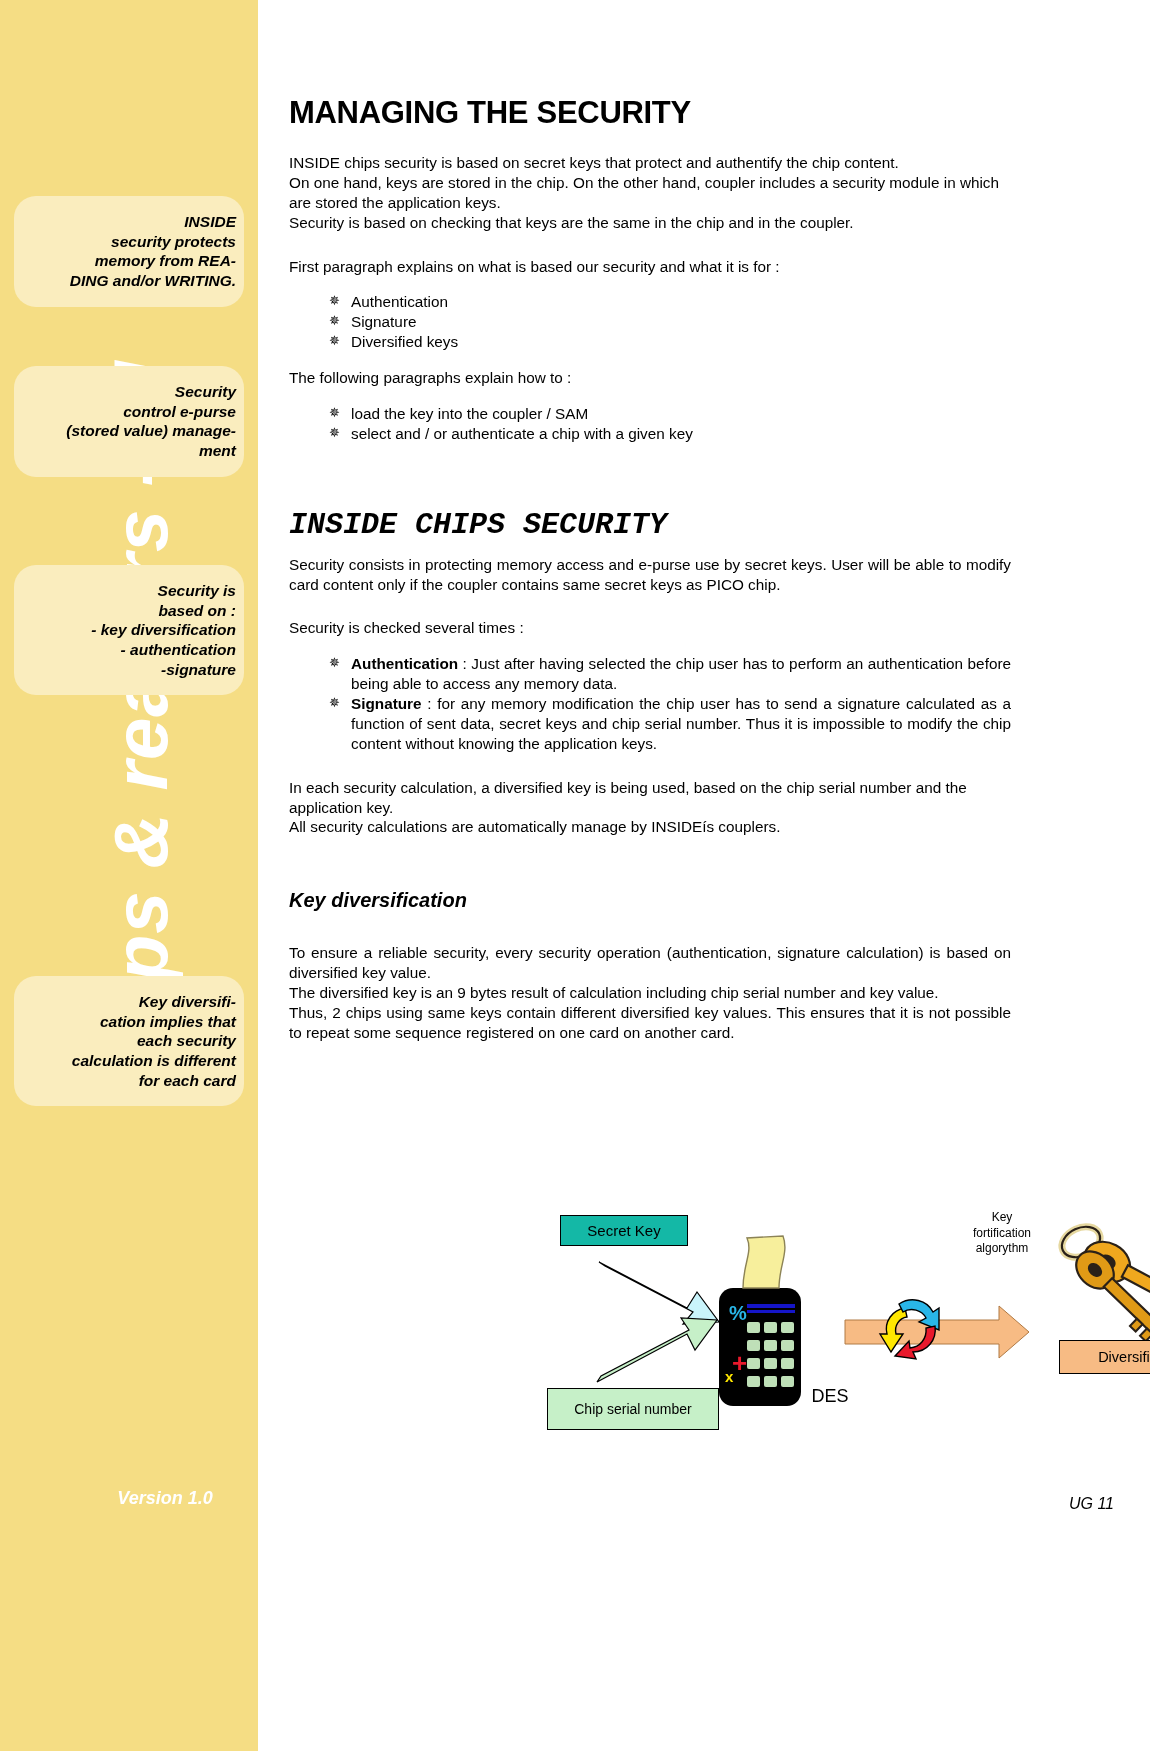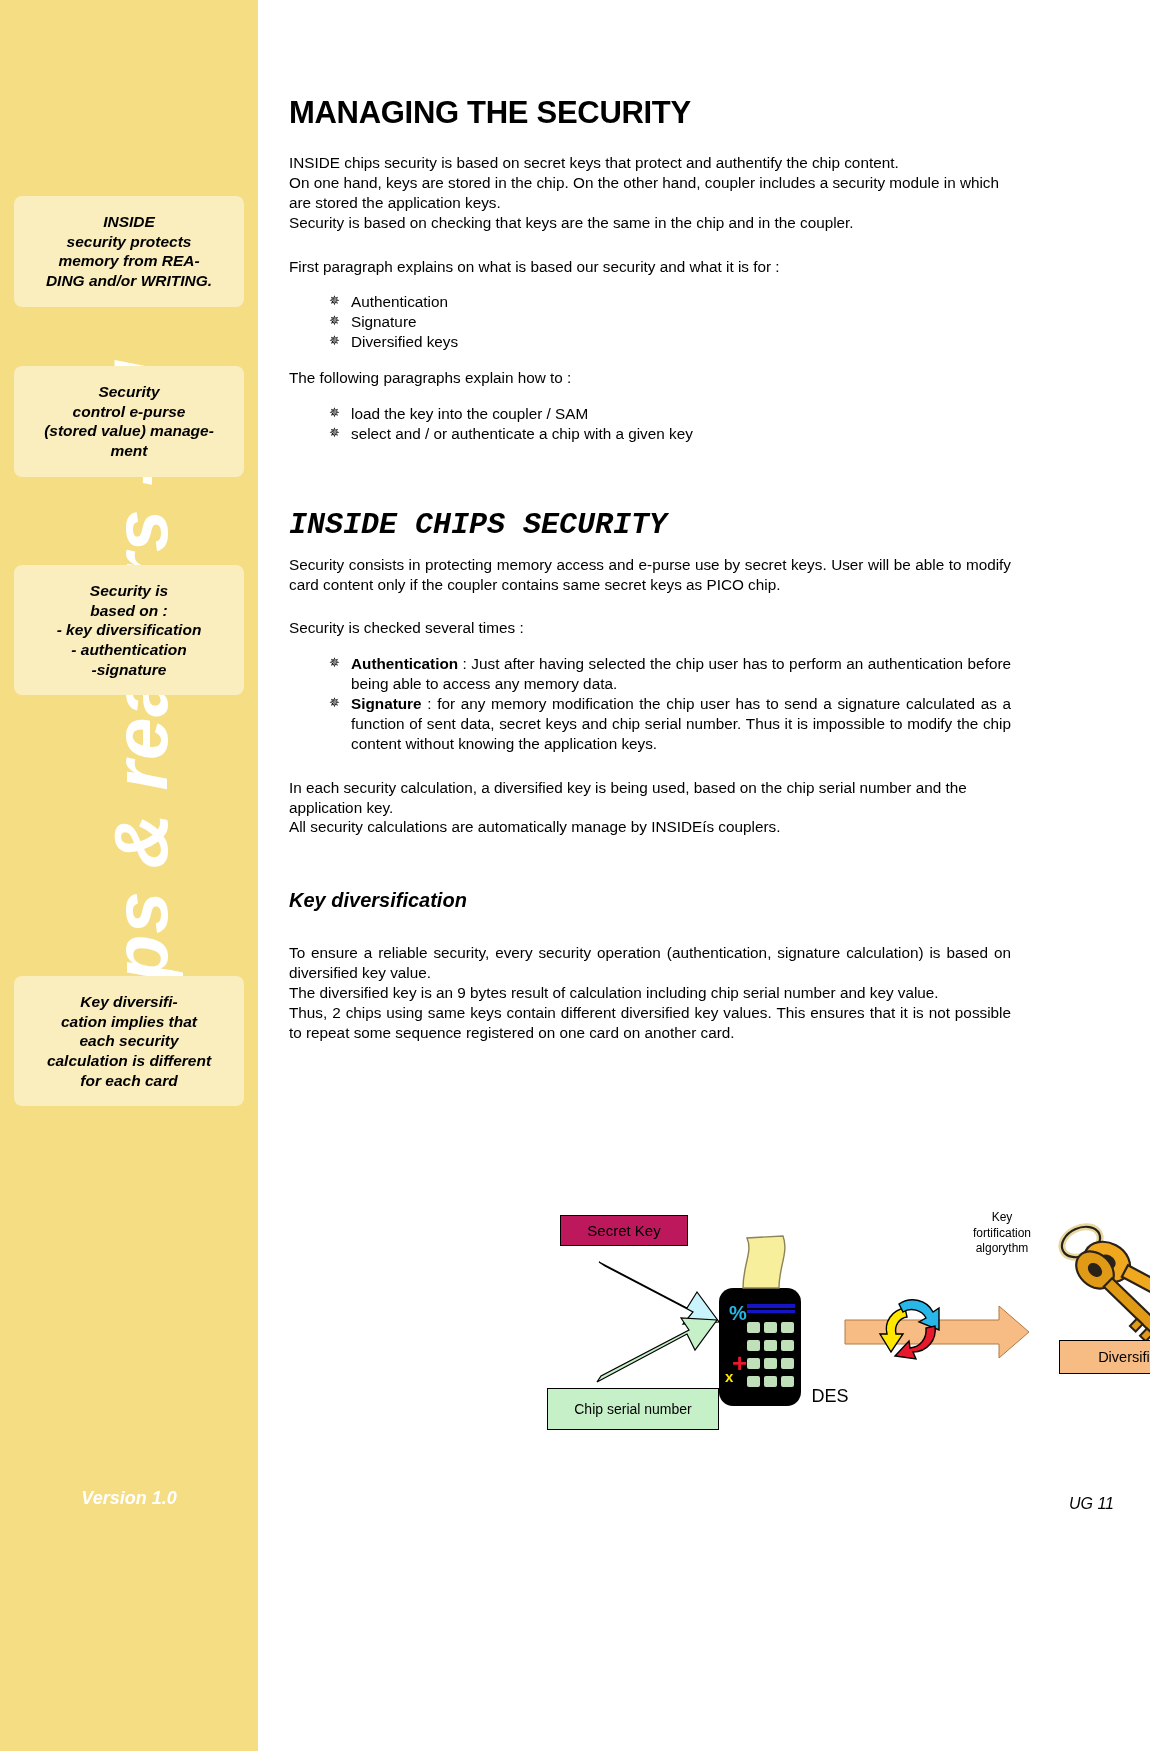--- a/index.html
+++ b/index.html
@@ -43,47 +43,48 @@
     letter-spacing: 1px;
     white-space: nowrap;
     font-family: "Liberation Sans", sans-serif;
     user-select: none;
   }
   .callout {
     position: absolute;
     left: 14px;
     width: 230px;
     background: #faedbe;
-    border-radius: 8px;
+    border-radius: 22px;
     color: #000000;
     font-size: 15.5px;
     font-weight: bold;
     font-style: italic;
     line-height: 1.27;
-    text-align: center;
+    text-align: right;
     padding: 16px 8px;
     box-sizing: border-box;
     font-family: "Liberation Sans", sans-serif;
   }
   #callout-0 { top: 196px; }
   #callout-1 { top: 366px; }
   #callout-2 { top: 565px; }
   #callout-3 { top: 976px; }
 
   .version-label {
     position: absolute;
     left: 0;
     width: 258px;
     top: 1488px;
     text-align: center;
     color: #ffffff;
     font-size: 18px;
     font-weight: bold;
     font-style: italic;
     font-family: "Liberation Sans", sans-serif;
+    padding-left: 36px;
   }
 
   
   #main {
     position: absolute;
     left: 258px;
     top: 0;
     width: 892px;
     height: 1751px;
   }
@@ -163,21 +164,21 @@
     box-sizing: border-box;
     font-size: 15px;
     font-family: "Liberation Sans", sans-serif;
     display: flex;
     align-items: center;
     justify-content: center;
     color: #000;
   }
   #box-secret-key {
     left: 13px; top: 15px; width: 128px; height: 31px;
-    background: #be185d; border: 1px solid #000;
+    background: #14b8a6; border: 1px solid #000;
   }
   #box-chip-serial {
     left: 0px; top: 188px; width: 172px; height: 42px;
     background: #c6f0c8; border: 1px solid #000;
     font-size: 14px;
   }
   #box-diversified-key {
     left: 512px; top: 140px; width: 175px; height: 34px;
     background: #f7bb84; border: 1px solid #000;
     font-size: 14.5px;

